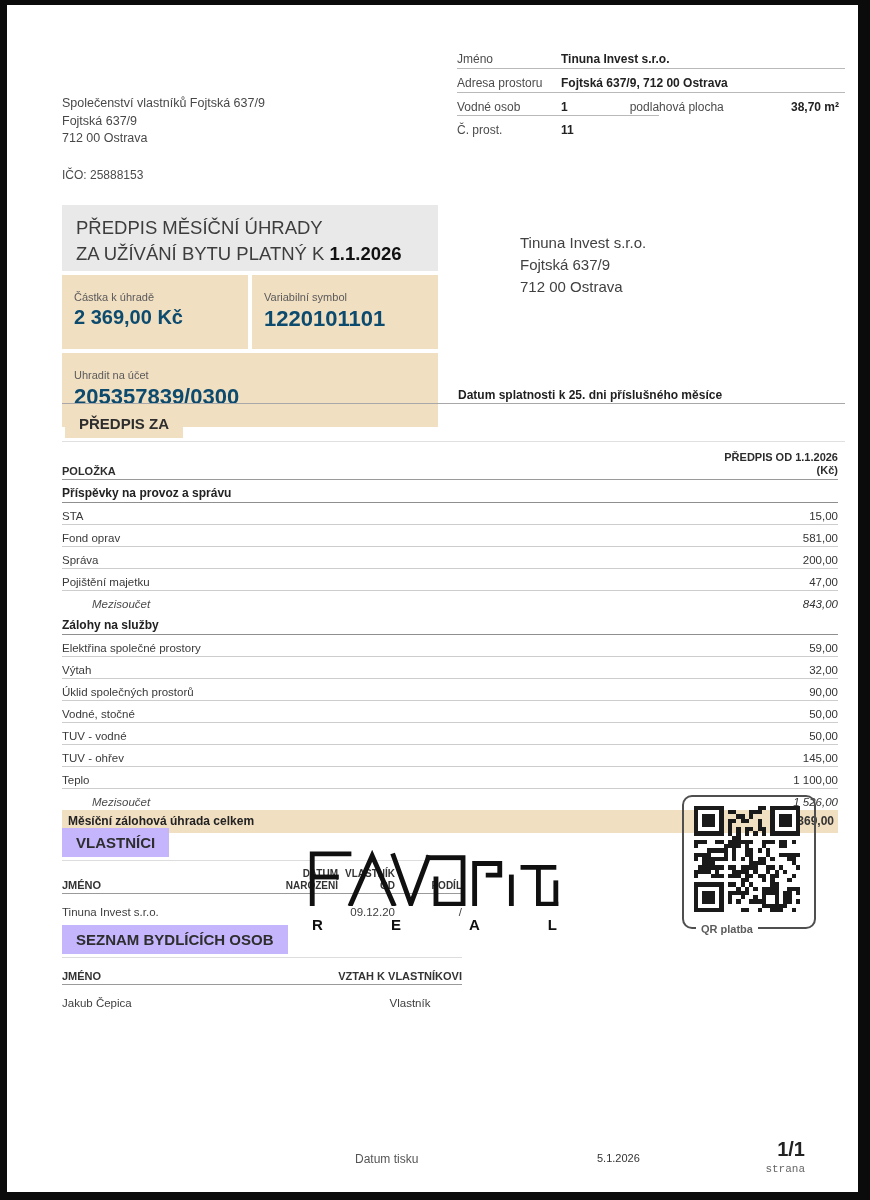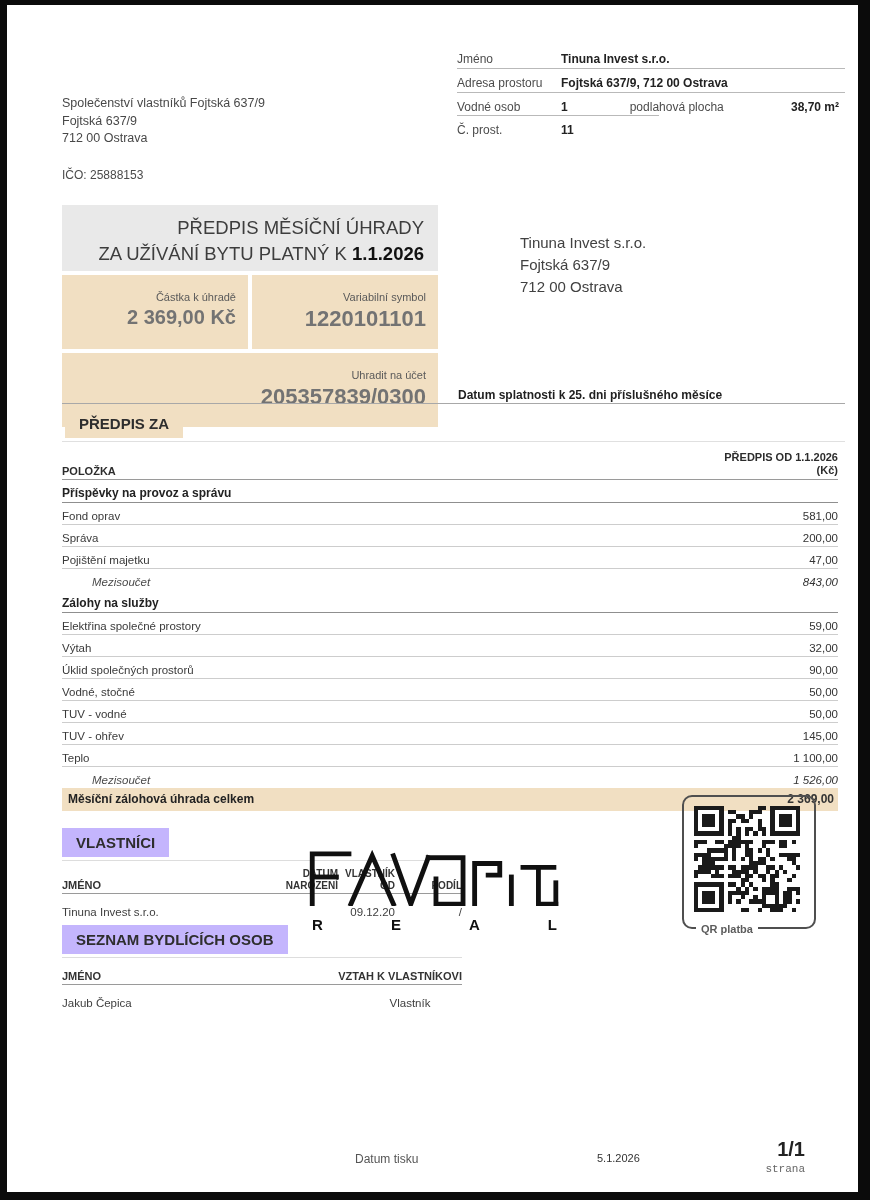--- a/index.html
+++ b/index.html
@@ -17,28 +17,28 @@
   .unit .urow{display:flex;align-items:flex-end;height:21px;border-bottom:1px solid #b9b9b9;position:relative;padding-bottom:2px;}
   .unit .urow.nb{border-bottom:none;}
   .unit .urow.partial{border-bottom:none;}
   .unit .urow.partial::after{content:"";position:absolute;left:0;bottom:0;width:202px;height:1px;background:#b9b9b9;}
   .ulabel{width:104px;color:#4c4c4c;}
   .uval{font-weight:bold;color:#222;}
   .uval2{font-weight:bold;color:#222;margin-left:auto;padding-right:6px;}
   .ulabel2{color:#4c4c4c;margin-left:62px;}
 
   
-  .paybox{left:55px;top:200px;width:376px;text-align:right;}
+  .paybox{left:55px;top:200px;width:376px;}
   .paytitle{background:#e9e9e9;padding:10px 14px;height:46px;font-size:18.5px;line-height:26px;color:#3d3d3d;}
   .paytitle b{color:#111;}
   .payrow{display:flex;gap:4px;margin-top:4px;}
   .paycell{background:#f1dfc2;padding:16px 12px;height:42px;flex:1;}
   .paycell.full{flex:none;width:352px;}
   .plabel{font-size:11px;color:#5a5a5a;}
-  .pval{font-size:20px;font-weight:bold;color:#737373;margin-top:3px;}
+  .pval{font-size:20px;font-weight:bold;color:#0c4a6e;margin-top:3px;}
   .pval.big{font-size:22px;}
 
   
   .recipient{left:513px;top:227px;font-size:15px;line-height:22px;color:#414141;}
   .due{left:451px;top:383px;font-size:12px;font-weight:bold;color:#1f1f1f;}
   .sepline{left:55px;top:398px;width:783px;height:1px;background:#a8a8a8;}
 
   
   .tab{height:29px;line-height:29px;padding:0 14px;font-weight:bold;font-size:15px;color:#2e2e2e;display:inline-block;}
   .tab.beige{background:#f1dfc2;}
@@ -160,20 +160,24 @@
     <div class="chead">
       <span class="cl">POLOŽKA</span>
       <span class="cr">
         <span>PŘEDPIS OD 1.1.2026</span><br>
         <span>(Kč)</span>
       </span>
     </div>
 
     <div class="crow group">
       <span class="cname">Příspěvky na provoz a správu</span>
+    </div>
+    <div class="crow">
+      <span class="cname">STA</span>
+      <span class="cval">15,00</span>
     </div>
     <div class="crow">
       <span class="cname">Fond oprav</span>
       <span class="cval">581,00</span>
     </div>
     <div class="crow">
       <span class="cname">Správa</span>
       <span class="cval">200,00</span>
     </div>
     <div class="crow">

